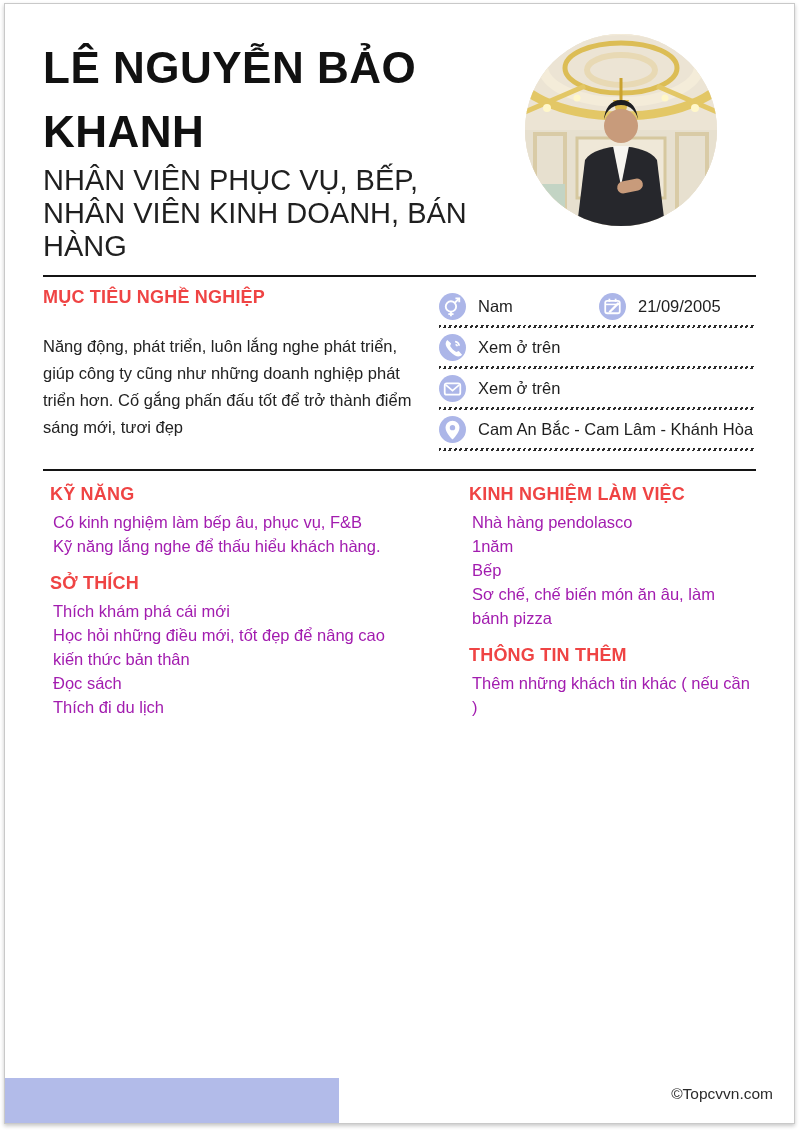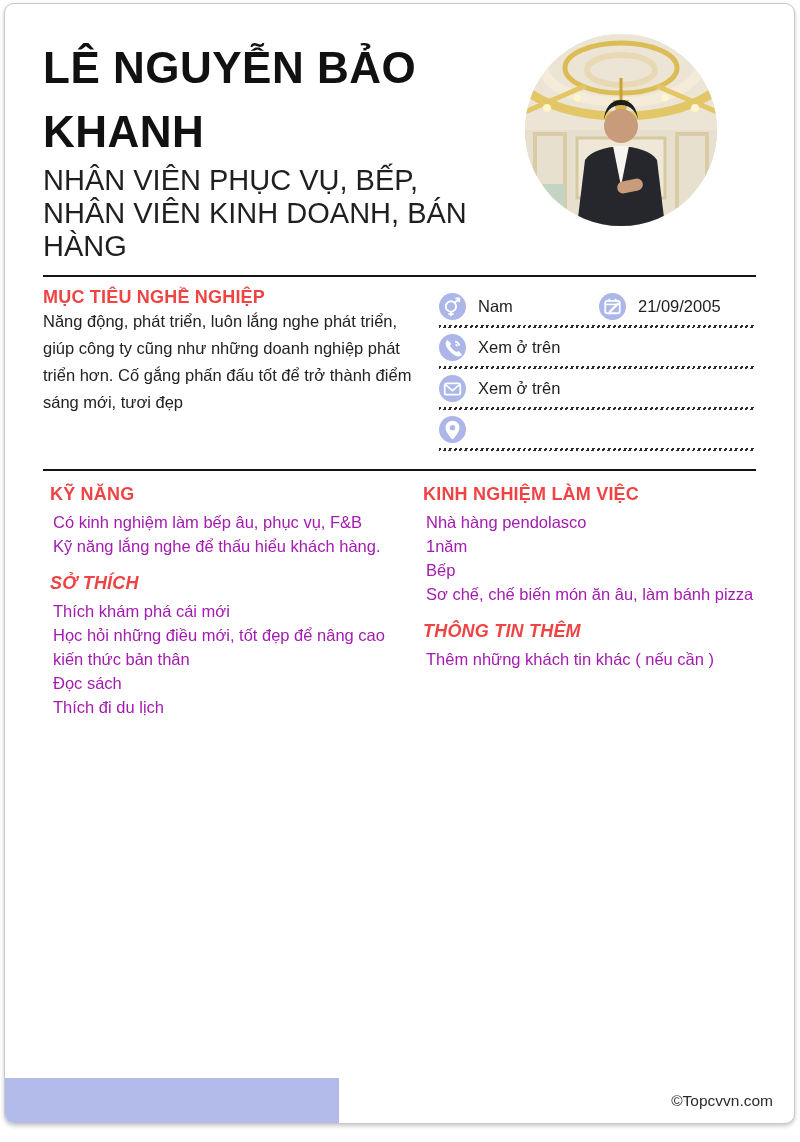--- a/index.html
+++ b/index.html
@@ -1,21 +1,21 @@
 <!DOCTYPE html>
 <html><head>
 <meta charset="utf-8">
 <style>
   * { margin:0; padding:0; box-sizing:border-box; }
   html,body { width:800px; height:1142px; background:#ffffff; font-family:"Liberation Sans","DejaVu Sans",sans-serif; }
   body { position:relative; overflow:hidden; }
 
   .page {
     position:absolute; left:4px; top:3px; width:791px; height:1121px;
-    background:#ffffff; border:1px solid #c9c9c9; border-radius:10px;
+    background:#ffffff; border:1px solid #c9c9c9; border-radius:0;
     box-shadow:0 2px 4px rgba(0,0,0,0.22);
     overflow:hidden;
   }
 
   
   .header { display:flex; padding:26px 38px 0 38px; }
   .header-left { width:482px; flex-shrink:0; }
   .name {
     font-size:44px; line-height:64px; font-weight:bold; color:#111111;
     margin-top:6px; letter-spacing:0.5px;
@@ -28,47 +28,47 @@
   .avatar svg { display:block; }
 
   
   .sec-heading { font-size:18px; font-weight:bold; color:#ef4444; letter-spacing:0.2px; }
   .body-text { font-size:16.5px; color:#222222; }
   .divider-top { border-top:2px solid #141414; }
 
   
   .sec1 { margin:12px 38px 0 38px; padding-top:10px; display:flex; }
   .objective { width:396px; flex-shrink:0; padding-right:16px; }
-  .objective p { margin-top:0; line-height:27px; width:382px; }
+  .objective p { margin-top:25px; line-height:27px; width:382px; }
 
   .contact { flex:1; min-width:0; }
   .contact-row { display:flex; align-items:center; min-height:38px; }
   .contact-cell { display:flex; align-items:center; }
   .cell-gender { width:160px; }
   .icon-badge {
     width:27px; height:27px; border-radius:50%; flex-shrink:0;
     display:flex; align-items:center; justify-content:center;
   }
   .contact-label { margin-left:12px; font-size:16.5px; color:#1e1e1e; white-space:nowrap; }
   .dash-line {
     height:3px;
     background:repeating-linear-gradient(115deg,#2b2b2b 0 2.2px,transparent 2.2px 4.8px);
   }
 
   
   .sec2 { margin:18px 38px 0 38px; padding-top:13px; display:flex; }
   .col-left { width:380px; flex-shrink:0; padding-left:7px; padding-right:27px; }
-  .col-right { flex:1; min-width:0; }
+  .col-right { flex:1; min-width:0;margin-left:46px; }
   .line { font-size:16.5px; line-height:24px; color:#a21caf; padding-left:3px; }
   .first-line { margin-top:5px; }
-  .sub-section { margin-top:15px;font-style:italic; }
+  .sub-section { margin-top:15px; }
 
   
   .footer-rect { position:absolute; left:0; bottom:0; width:334px; height:45px; }
-  .copyright { position:absolute; right:21px; bottom:13px; font-size:15.5px; color:#2b2b2b; }
+  .copyright { position:absolute; right:21px; bottom:20px; font-size:15.5px; color:#2b2b2b; }
 </style>
 </head>
 <body>
 
 <div class="page">
 
   <div class="header">
     <div class="header-left">
       <div class="name">LÊ NGUYỄN BẢO KHANH</div>
       <div class="job-title">NHÂN VIÊN PHỤC VỤ, BẾP, NHÂN VIÊN KINH DOANH, BÁN HÀNG</div>
@@ -165,20 +165,21 @@
       </div>
       <div class="dash-line"></div>
 
       <div class="contact-row">
         <span class="icon-badge" style="background:#acb6e8">
           <svg width="27" height="27" viewBox="0 0 26 26">
             <path d="M13 4.5 c-3.7 0 -6.7 3 -6.7 6.7 c0 5 6.7 11.3 6.7 11.3 s6.7 -6.3 6.7 -11.3 c0 -3.7 -3 -6.7 -6.7 -6.7 Z" fill="#ffffff"></path>
             <circle cx="13" cy="11.2" r="2.6" fill="#acb6e8"></circle>
           </svg>
         </span>
+        <span class="contact-label">Cam An Bắc - Cam Lâm - Khánh Hòa</span>
       </div>
       <div class="dash-line"></div>
     </div>
   </div>
 
   <div class="sec2 divider-top">
     <div class="col-left">
       <div class="sec-heading">KỸ NĂNG</div>
       <div class="line first-line">Có kinh nghiệm làm bếp âu, phục vụ, F&amp;B</div>
       <div class="line">Kỹ năng lắng nghe để thấu hiểu khách hàng.</div>

